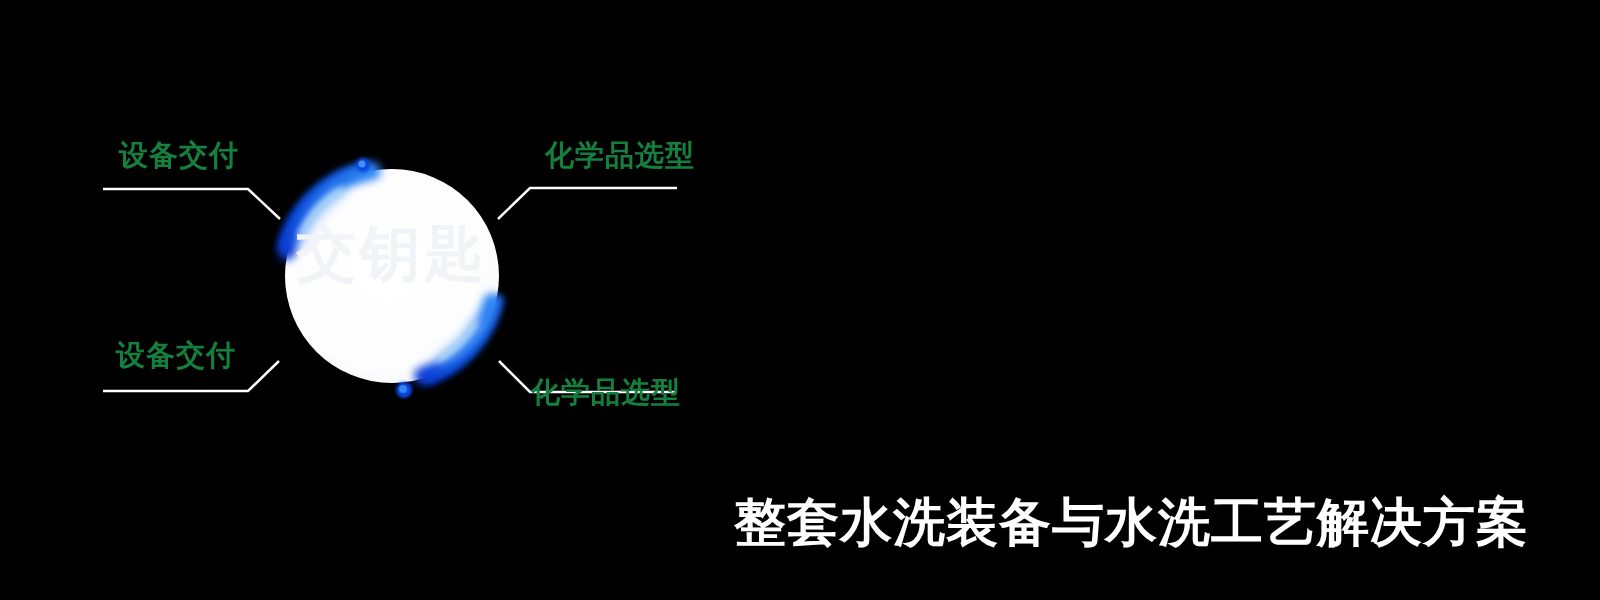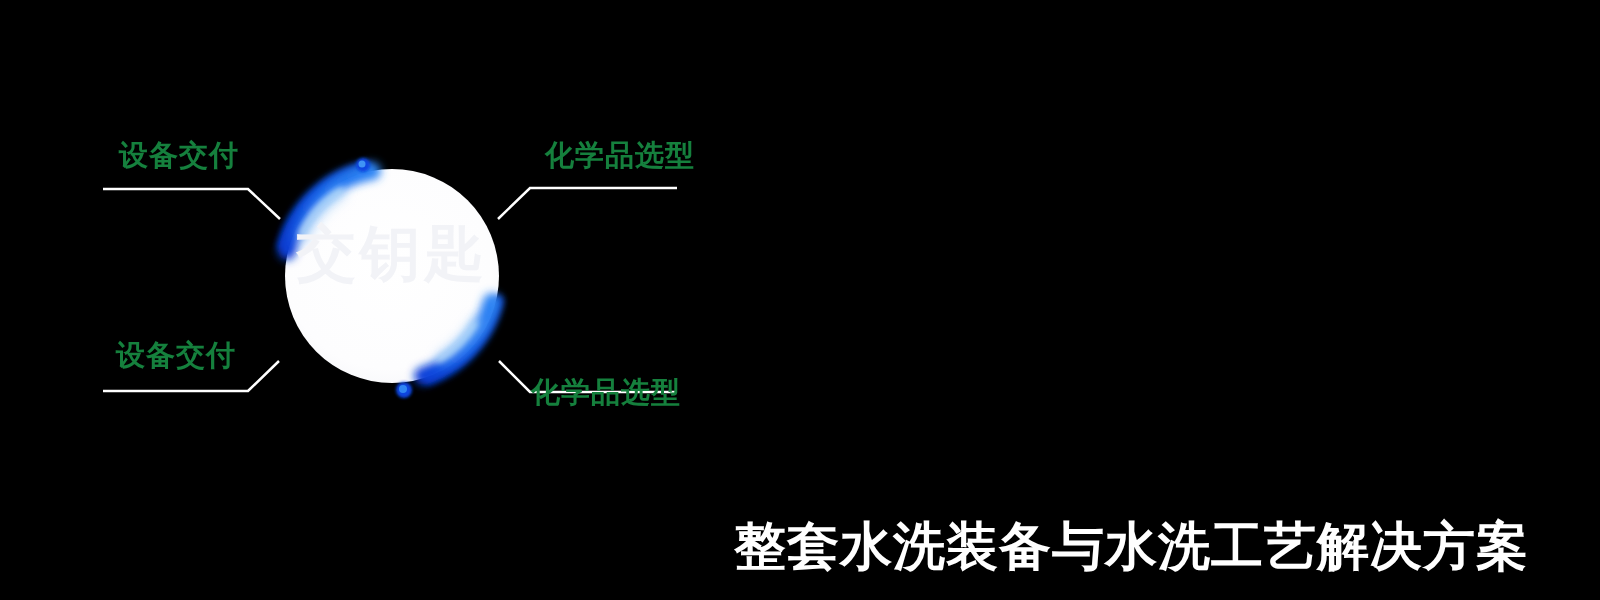--- a/index.html
+++ b/index.html
@@ -45,21 +45,21 @@
     text-align: center;
     color: #f2f3f7;
     font-size: 60px;
     font-weight: 700;
     line-height: 65px;
     letter-spacing: 4px;
   }
   .main-title {
     position: absolute;
     left: 734px;
-    top: 512px;
+    top: 488px;
     color: #ffffff;
     font-size: 52px;
     font-weight: 800;
     letter-spacing: 1px;
     white-space: nowrap;
   }
 </style>
 </head>
 <body>
 

